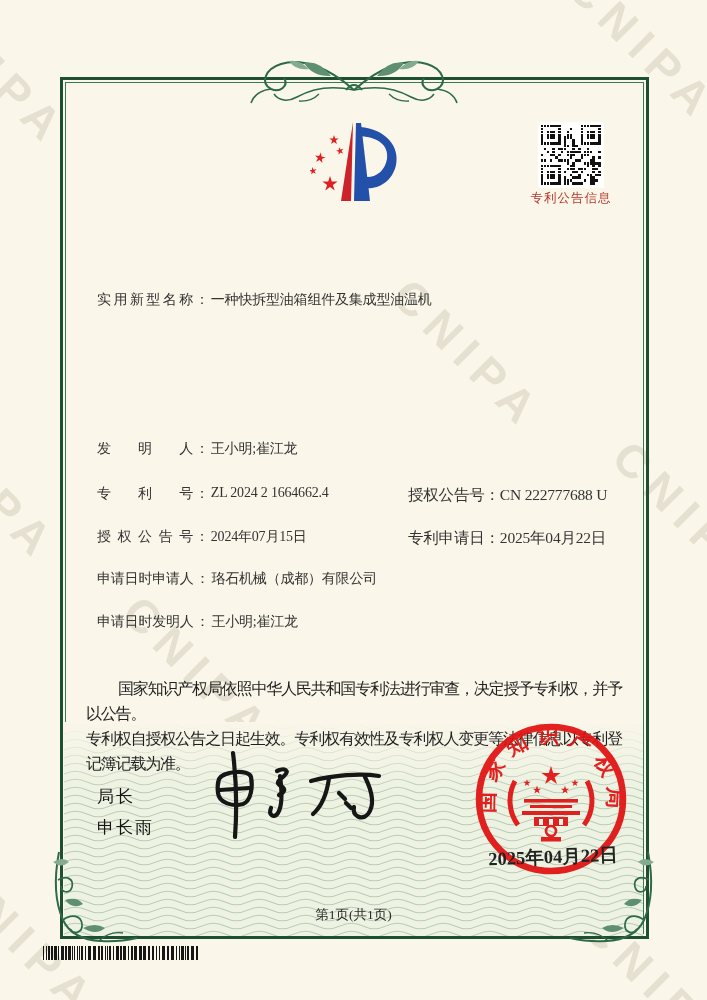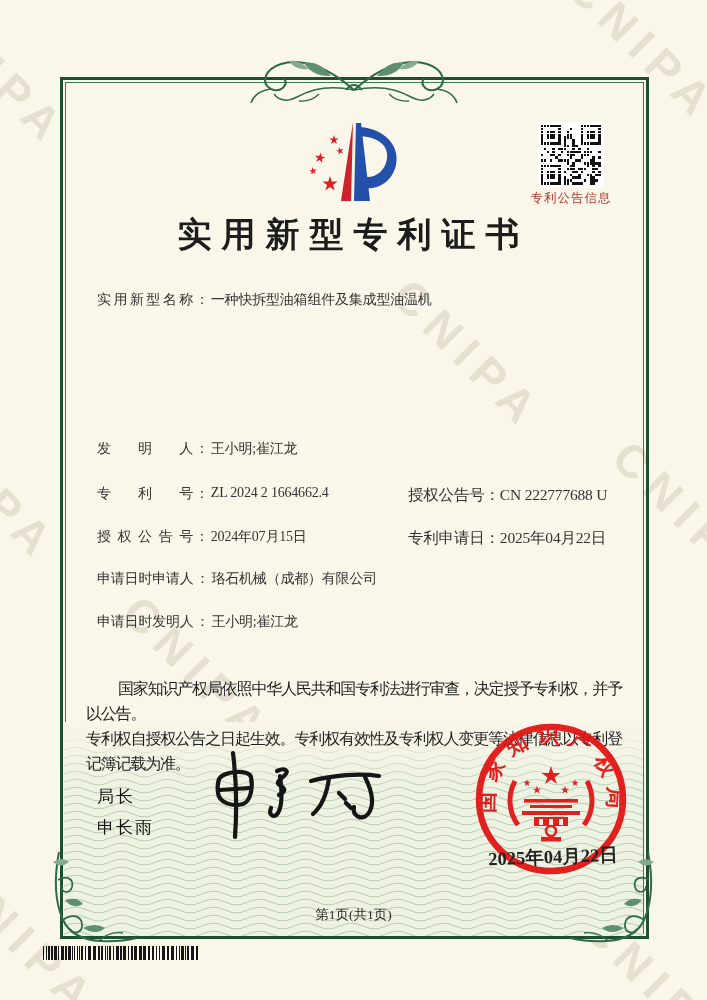--- a/index.html
+++ b/index.html
@@ -357,21 +357,20 @@
           <div class="qr-cell" style="left: 5.71429px; top: 57.1429px; width: 2.45714px; height: 2.45714px;"></div>
           <div class="qr-cell" style="left: 8.57143px; top: 57.1429px; width: 2.45714px; height: 2.45714px;"></div>
           <div class="qr-cell" style="left: 11.4286px; top: 57.1429px; width: 2.45714px; height: 2.45714px;"></div>
           <div class="qr-cell" style="left: 14.2857px; top: 57.1429px; width: 2.45714px; height: 2.45714px;"></div>
           <div class="qr-cell" style="left: 17.1429px; top: 57.1429px; width: 2.45714px; height: 2.45714px;"></div>
         </div>
       </div>
   </div>
   <div class="qr-label">专利公告信息</div>
 
-  <div class="title">实用新型专利证书</div>
 
   <div class="row" style="top:291px">
     <span class="lab">实用新型名称</span><span class="colon">：</span><span class="val">一种快拆型油箱组件及集成型油温机</span>
   </div>
   <div class="row" style="top:440px">
     <span class="lab">发明人</span><span class="colon">：</span><span class="val">王小明;崔江龙</span>
   </div>
   <div class="row" style="top:485px">
     <span class="lab">专利号</span><span class="colon">：</span><span class="val">ZL 2024 2 1664662.4</span>
   </div>

